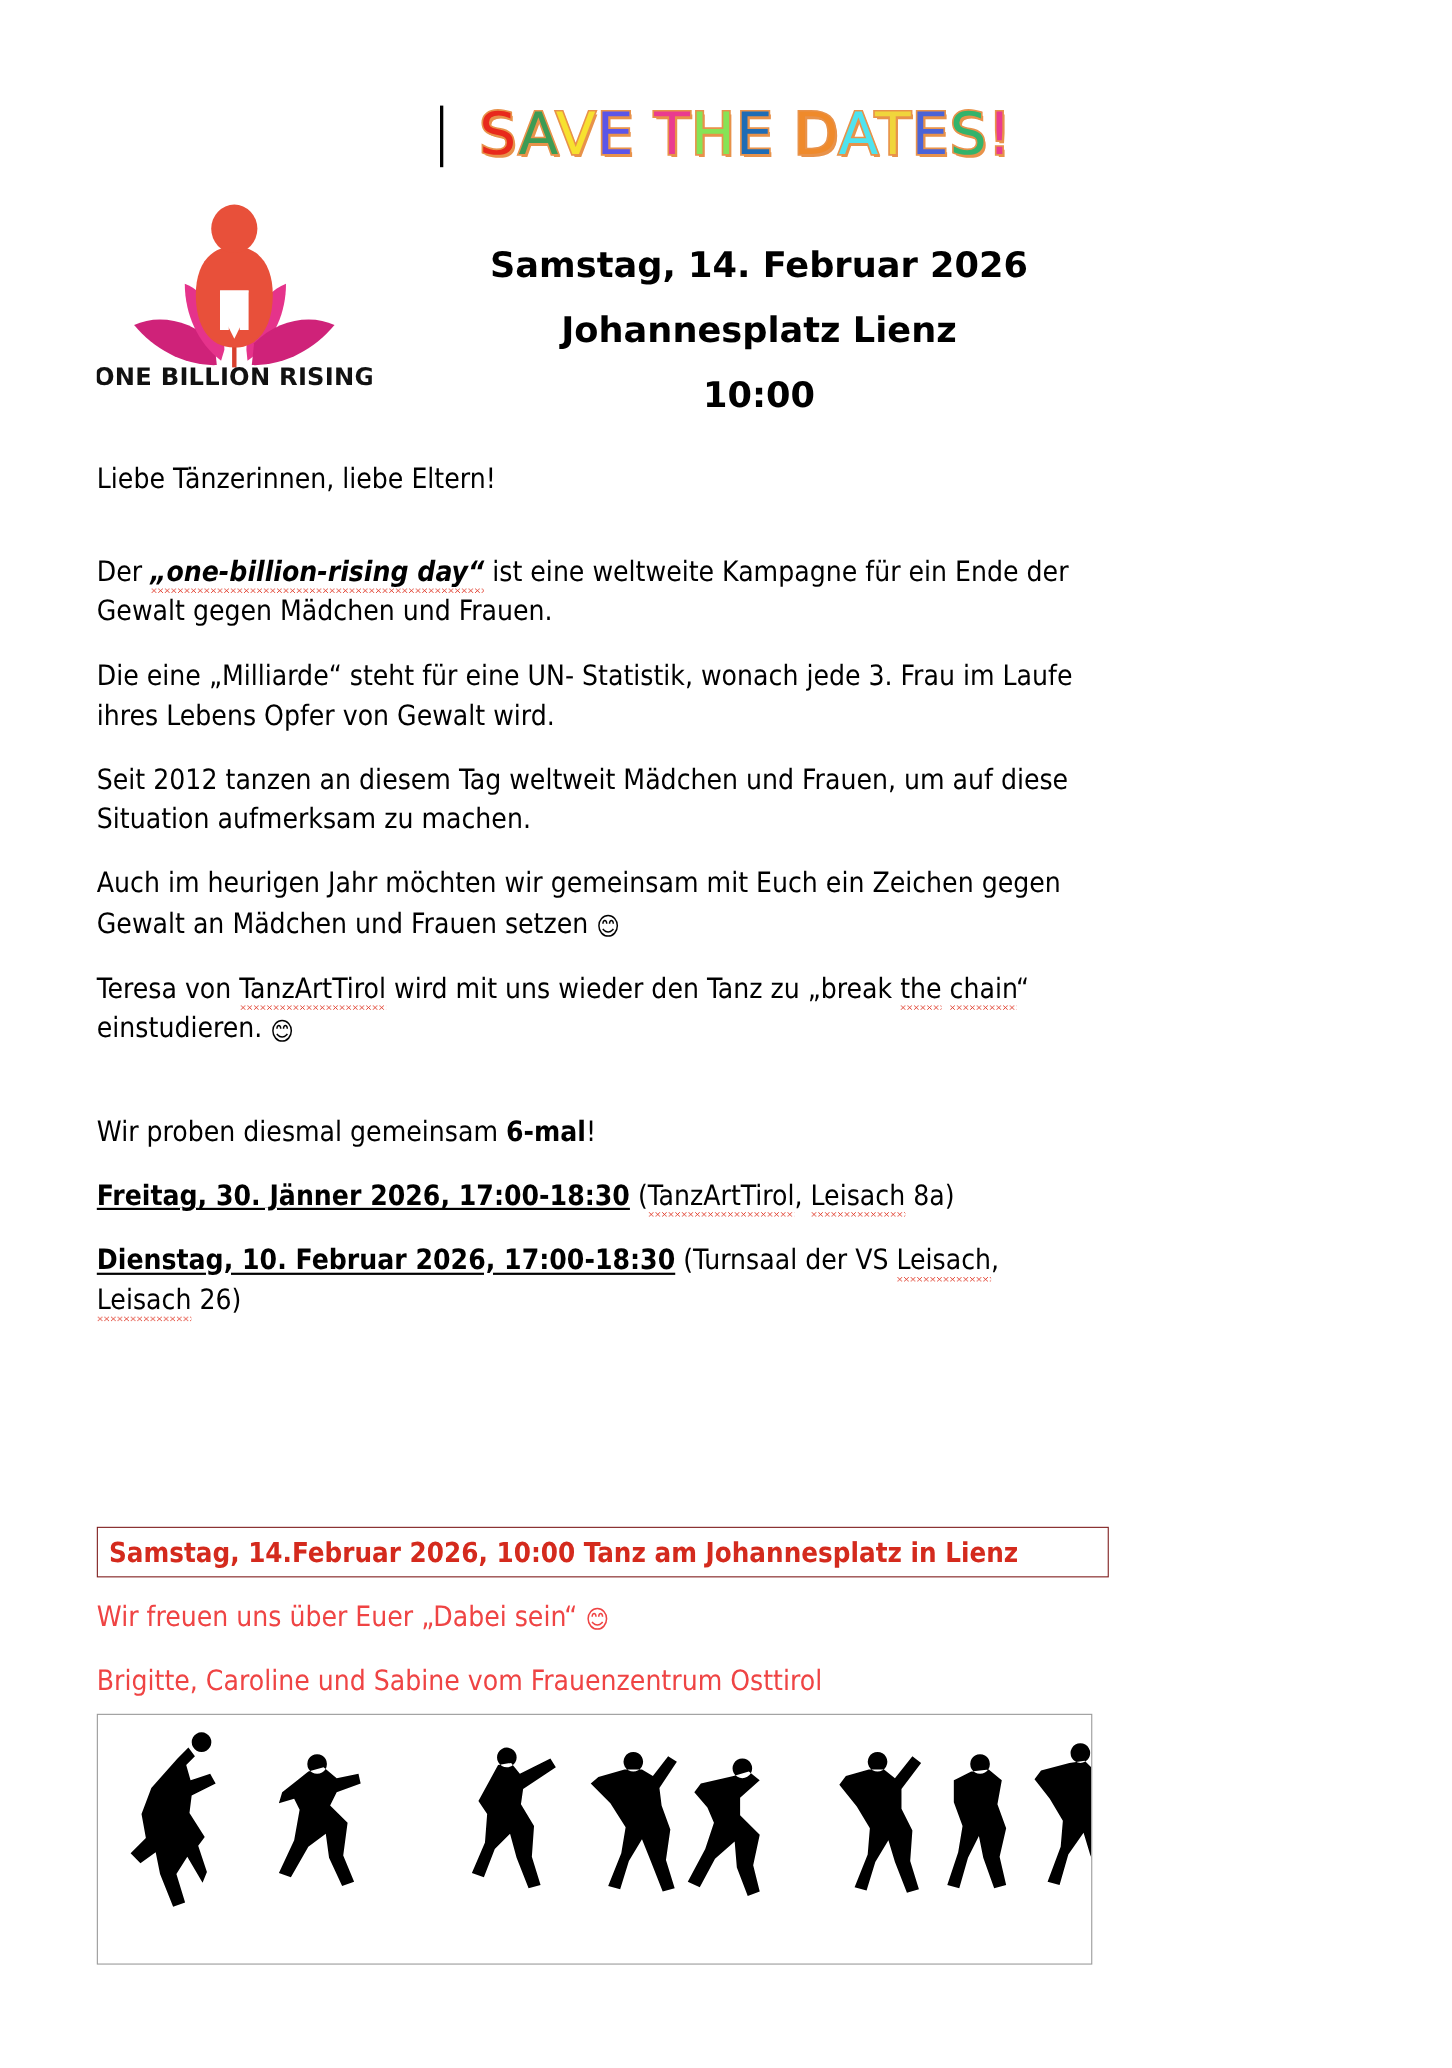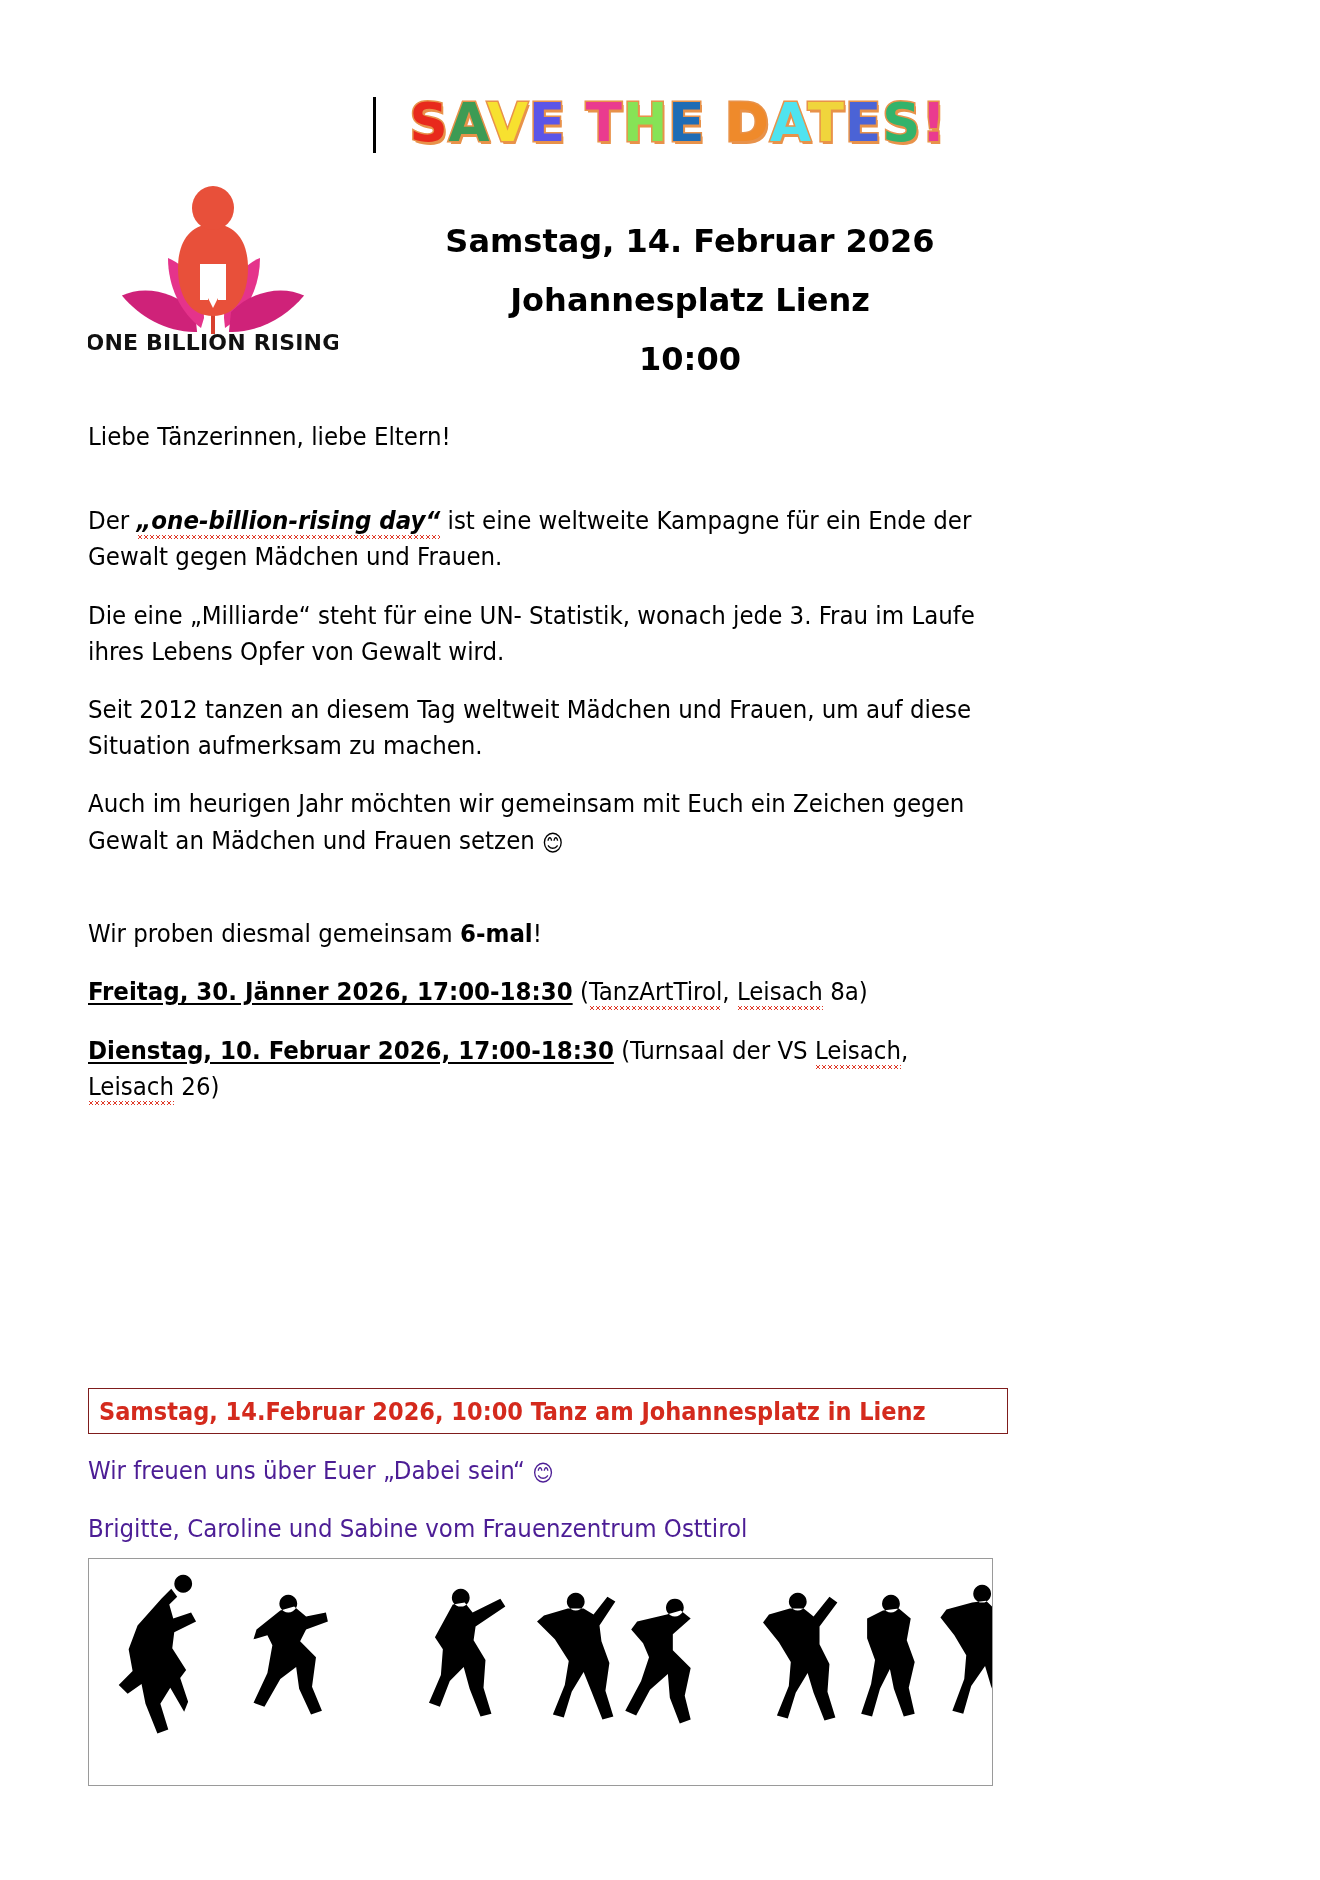--- a/index.html
+++ b/index.html
@@ -17,21 +17,21 @@
     position:absolute;left:0;top:92px;width:1320px;
     text-align:center;
   }
   .title-caret{
     display:inline-block;width:3px;height:56px;background:#000;
     vertical-align:-12px;margin-right:1px;
   }
   .title{
     display:inline-block;
     font-family:"DejaVu Sans", sans-serif;
-    font-size:53px;font-weight:bold;letter-spacing:1px;
+    font-size:53px;font-weight:normal;letter-spacing:1px;
     white-space:pre;
     margin-left:32px;
   }
   .title span{
     -webkit-text-stroke:3px #e8924a;
     paint-order:stroke fill;
     text-shadow:2px 3px 0 #e8924a;
   }
 
   
@@ -103,21 +103,21 @@
     font-weight:bold;
     font-size:25px;
     color:#d42a1d;
     padding-left:10px;
     white-space:nowrap;
   }
 
   .after-box{
     position:absolute;left:88px;top:1452px;width:920px;
     font-family:"DejaVu Sans Condensed","DejaVu Sans", sans-serif;
-    font-size:25.5px;line-height:1.42;color:#4c1d95;
+    font-size:25.5px;line-height:1.42;color:#ef4444;
   }
   .after-box .p{margin:0 0 20px 0;}
 
   
   .dancers{
     position:absolute;left:88px;top:1558px;width:905px;height:228px;
     border:1px solid #9a9a9a;
     box-sizing:border-box;
     background:#fff;
     overflow:hidden;
@@ -169,20 +169,21 @@
     <div class="gap-md"></div>
 
     <p class="p"><span>Der </span><span class="bi-u sq">„one-billion-rising day“</span><span> ist eine weltweite Kampagne für ein Ende der Gewalt gegen Mädchen und Frauen.</span></p>
 
     <p class="p">Die eine „Milliarde“ steht für eine UN- Statistik, wonach jede 3. Frau im Laufe ihres Lebens Opfer von Gewalt wird.</p>
 
     <p class="p">Seit 2012 tanzen an diesem Tag weltweit Mädchen und Frauen, um auf diese Situation aufmerksam zu machen.</p>
 
     <p class="p"><span>Auch im heurigen Jahr möchten wir gemeinsam mit Euch ein Zeichen gegen Gewalt an Mädchen und Frauen setzen</span> <span class="emoji">😊</span></p>
 
+    <p class="p"><span>Teresa von </span><span class="sq">TanzArtTirol</span><span> wird mit uns wieder den Tanz zu „break </span><span class="sq">the</span><span> </span><span class="sq">chain</span><span>“ einstudieren.</span> <span class="emoji">😊</span></p>
 
     <div class="gap-lg"></div>
 
     <p class="p"><span>Wir proben diesmal gemeinsam </span><b class="bold">6-mal</b><span>!</span></p>
 
     <p class="p"><span class="b-u">Freitag, 30. Jänner 2026, 17:00-18:30</span><span> (</span><span class="sq">TanzArtTirol</span><span>, </span><span class="sq">Leisach</span><span> 8a)</span></p>
 
     <p class="p"><span class="b-u">Dienstag, 10. Februar 2026, 17:00-18:30</span><span> (Turnsaal der VS </span><span class="sq">Leisach</span><span>,</span> <span class="sq">Leisach</span><span> 26)</span></p>
 
   </div>

